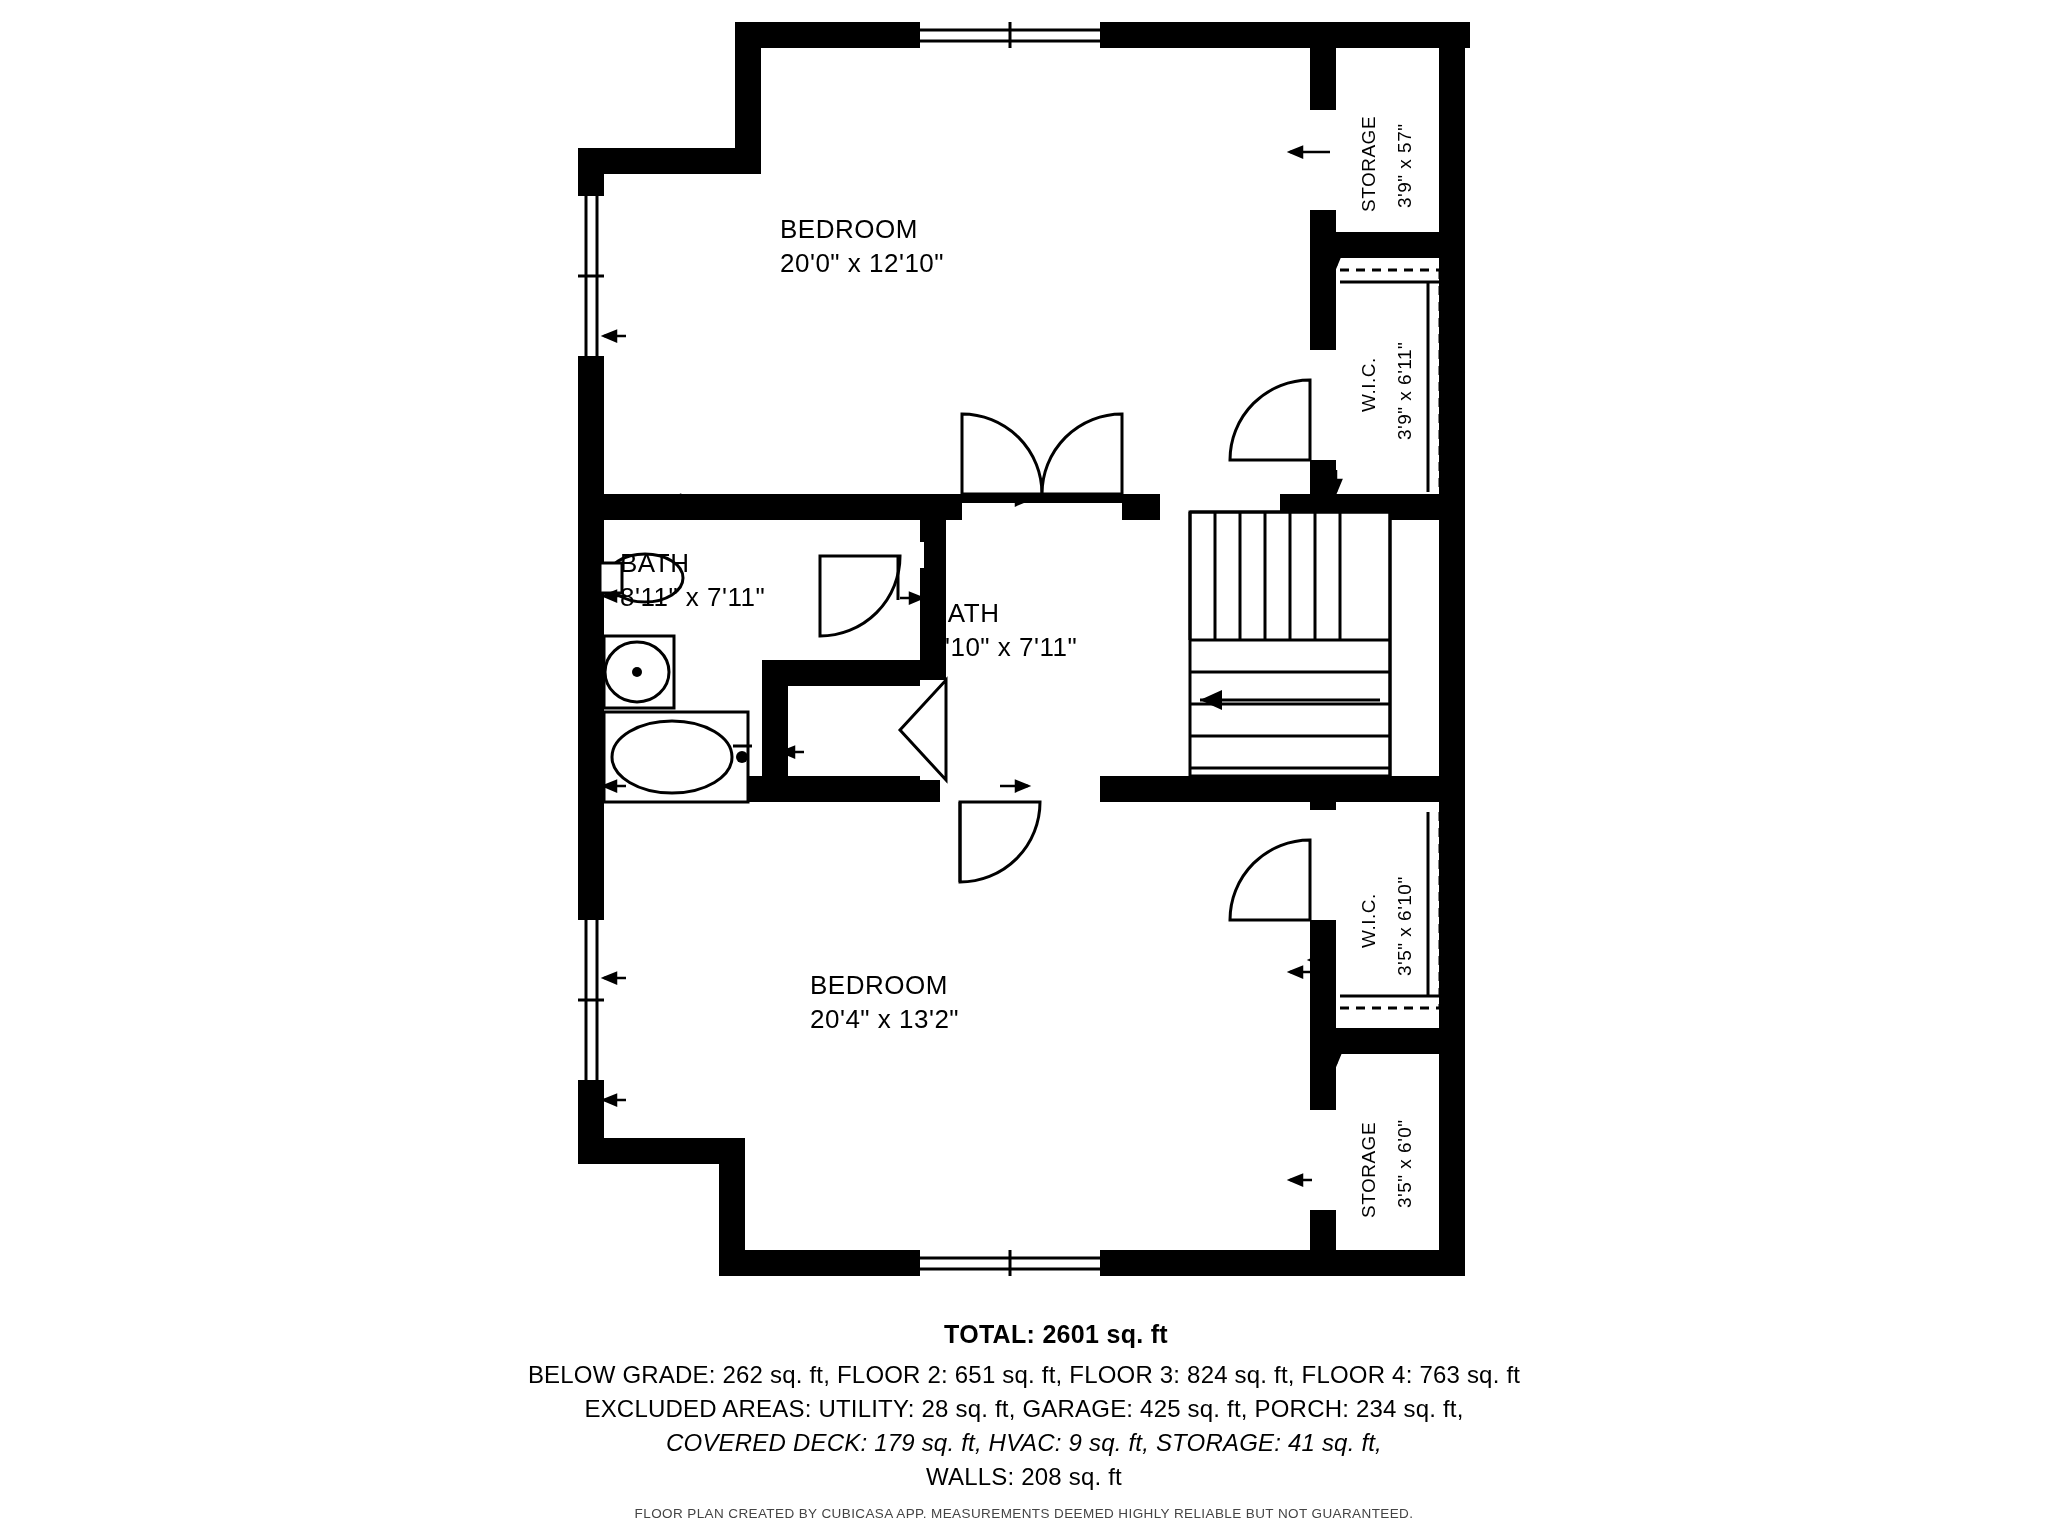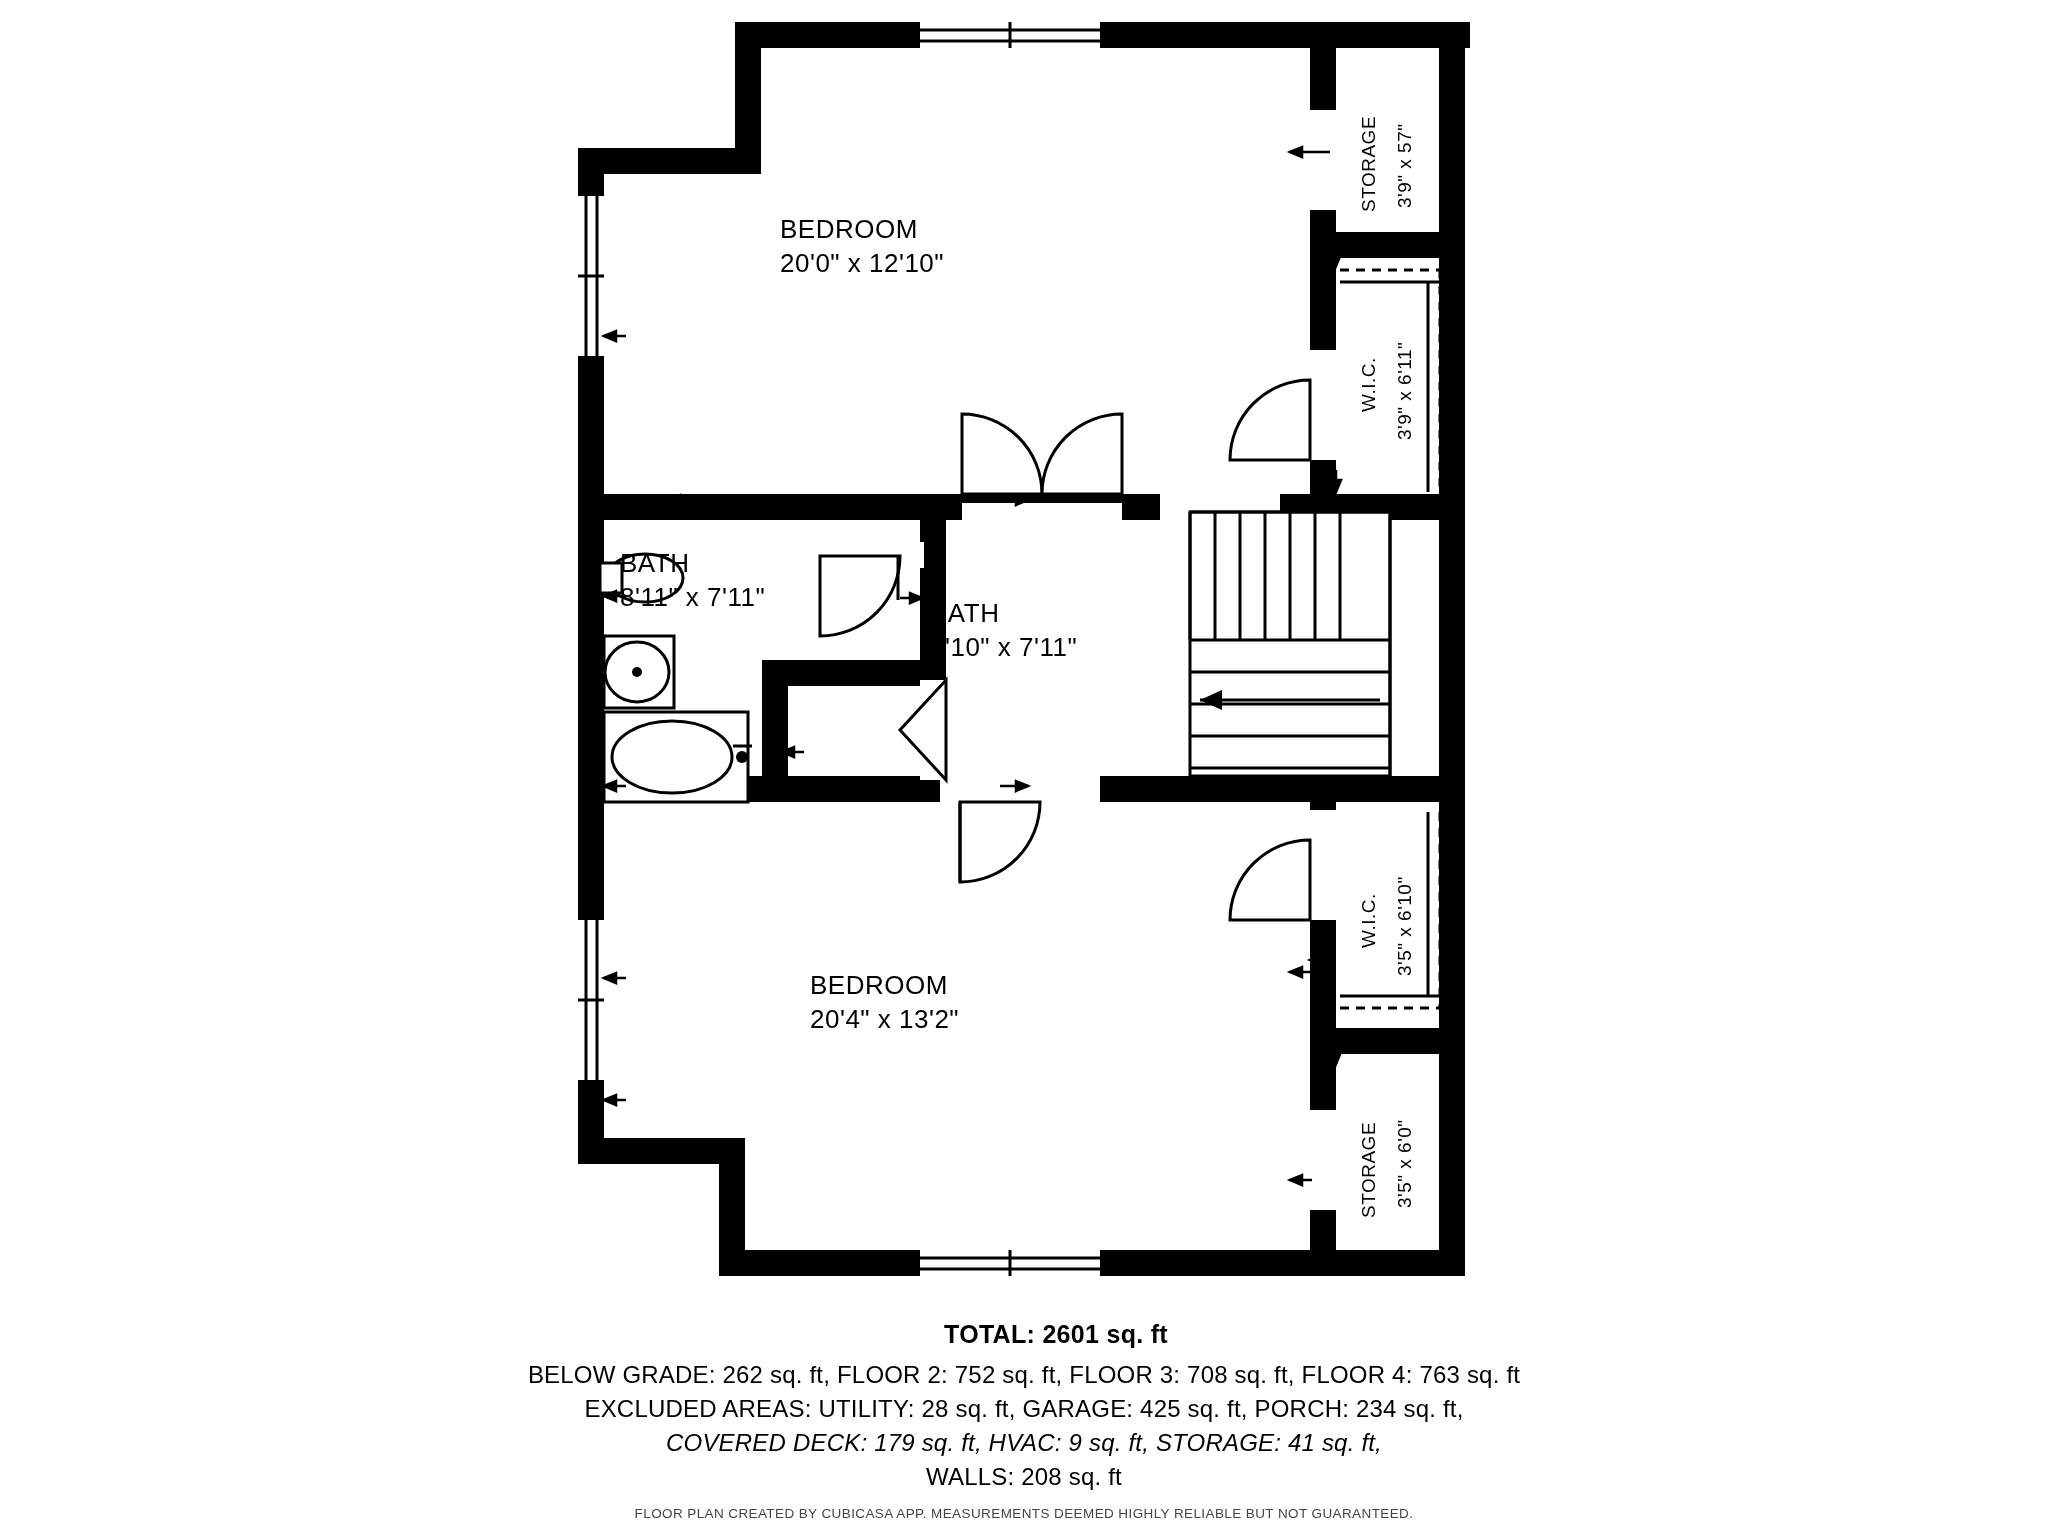--- a/index.html
+++ b/index.html
@@ -323,17 +323,17 @@
   <div class="vert-label" style="left:1358px; top:1218px; transform: rotate(-90deg);">
     <span>STORAGE</span>
   </div>
   <div class="vert-label" style="left:1394px; top:1208px; transform: rotate(-90deg);">
     <span>3'5" x 6'0"</span>
   </div>
 
 </div>
 
 <div class="footer footer-total" style="top:1320px;">TOTAL: 2601 sq. ft</div>
-<div class="footer footer-line" style="top:1358px;">BELOW GRADE: 262 sq. ft, FLOOR 2: 752 sq. ft, FLOOR 3: 708 sq. ft, FLOOR 4: 763 sq. ft</div>
+<div class="footer footer-line" style="top:1358px;">BELOW GRADE: 262 sq. ft, FLOOR 2: 651 sq. ft, FLOOR 3: 824 sq. ft, FLOOR 4: 763 sq. ft</div>
 <div class="footer footer-line" style="top:1392px;">EXCLUDED AREAS: UTILITY: 28 sq. ft, GARAGE: 425 sq. ft, PORCH: 234 sq. ft,</div>
 <div class="footer footer-line" style="top:1426px;font-style:italic;">COVERED DECK: 179 sq. ft, HVAC: 9 sq. ft, STORAGE: 41 sq. ft,</div>
 <div class="footer footer-line" style="top:1460px;">WALLS: 208 sq. ft</div>
 <div class="footer footer-note" style="top:1506px;">FLOOR PLAN CREATED BY CUBICASA APP. MEASUREMENTS DEEMED HIGHLY RELIABLE BUT NOT GUARANTEED.</div>
 
 </body></html>

